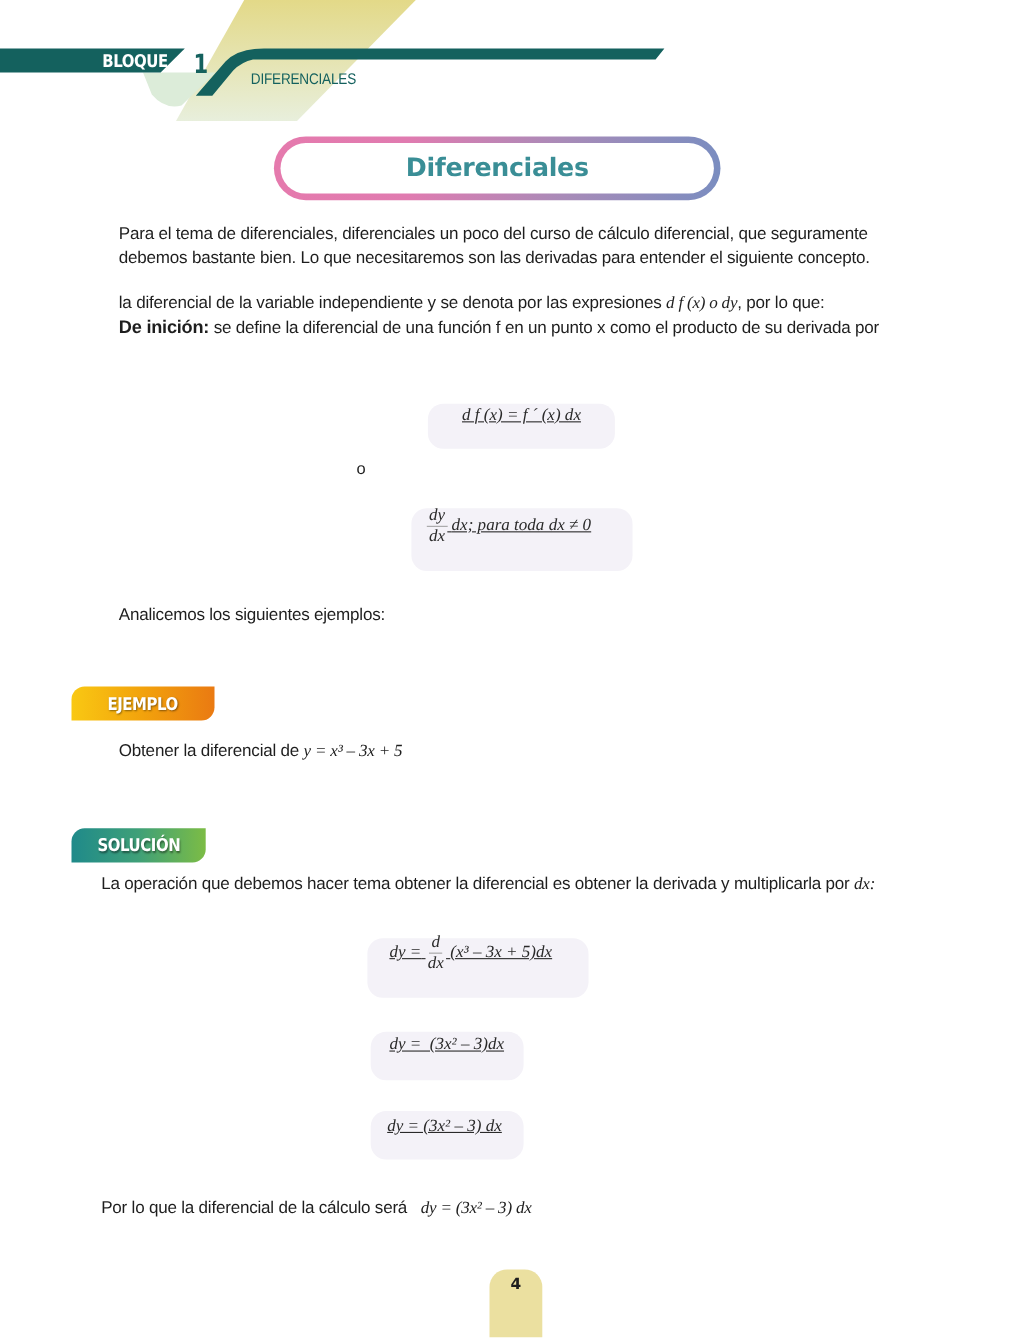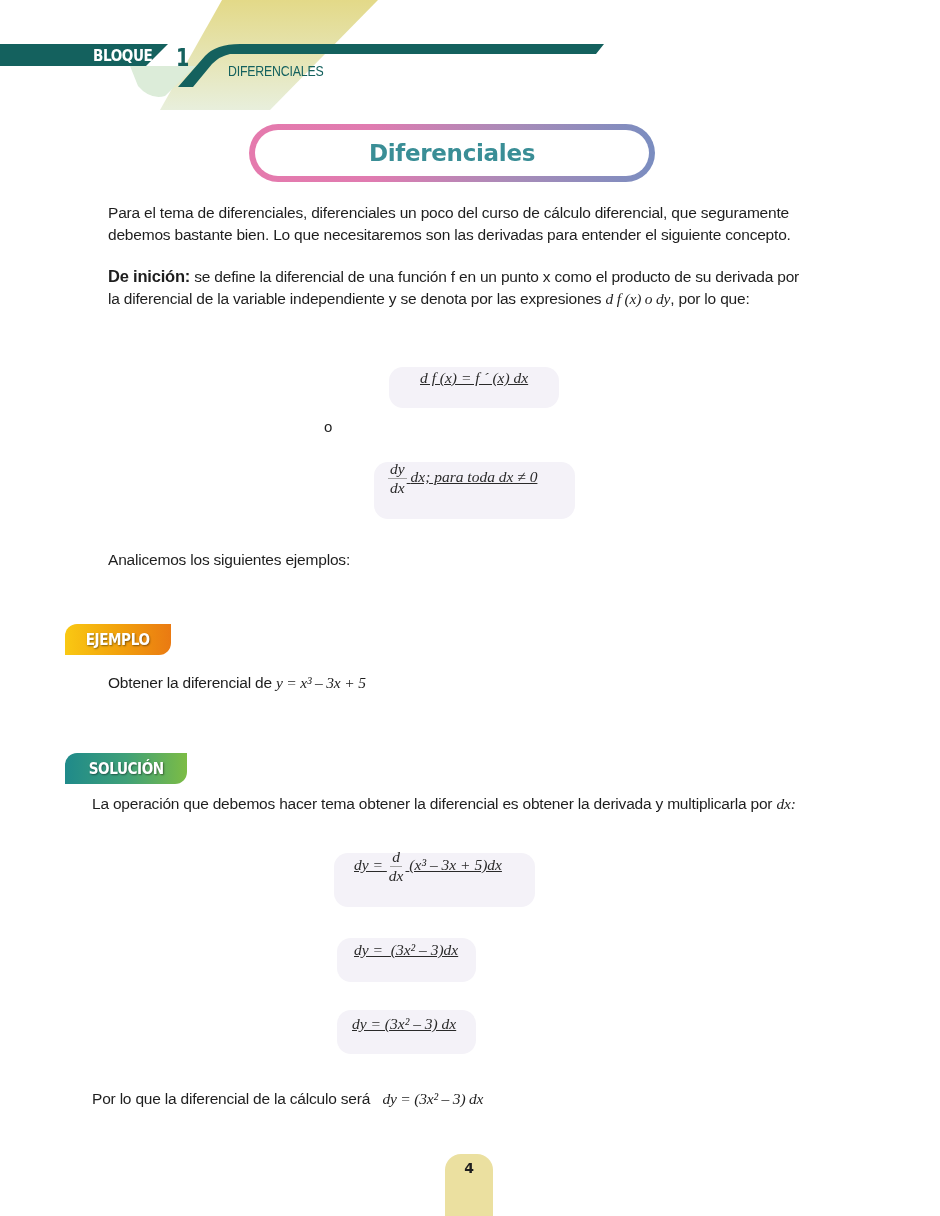--- a/index.html
+++ b/index.html
@@ -28,21 +28,21 @@
     .fbox .ftxt { position: absolute; white-space: nowrap; text-decoration: underline; }
     .frac { display: inline-flex; flex-direction: column; align-items: center; vertical-align: middle; line-height: 18px; }
     .frac .num { border-bottom: 1px solid #a3a3a3; padding: 0 2px; }
     .frac .den { padding: 0 2px; }
 
     .o-text { position: absolute; left: 324px; top: 418px; font-size: 15px; font-family: "Liberation Sans", sans-serif; }
 
     
     .tag { position: absolute; height: 31px; border-radius: 12px 0 12px 0; color: #ffffff; font-family: "DejaVu Sans", sans-serif; font-weight: bold; font-size: 16px; display: flex; align-items: center; justify-content: center; text-shadow: 1px 1px 2px rgba(0,0,0,0.45); letter-spacing: -0.5px; }
     .tag span { display: inline-block; transform: scaleX(0.85); }
-    .tag-ejemplo { left: 65px; top: 624px; width: 106px; background: linear-gradient(90deg, #f9c813 0%, #f2a20c 50%, #ea7a12 100%); }
+    .tag-ejemplo { left: 65px; top: 624px; width: 130px; background: linear-gradient(90deg, #f9c813 0%, #f2a20c 50%, #ea7a12 100%); }
     .tag-solucion { left: 65px; top: 753px; width: 122px; background: linear-gradient(90deg, #1f8a8a 0%, #3fa078 50%, #7cbc45 100%); }
 
     
     .page-tab { position: absolute; left: 445px; top: 1154px; width: 48px; height: 62px; background: #ebe0a0; border-radius: 16px 16px 0 0; display: flex; justify-content: center; padding-top: 6px; }
     .page-num { font-family: "DejaVu Sans", sans-serif; font-weight: bold; font-size: 14px; color: #1e1e1e; }
   </style>
 </head>
 <body>
 
 <div class="header">
@@ -72,22 +72,22 @@
     <span class="title-text">Diferenciales</span>
   </div>
 </div>
 
 <div class="para" style="left:108px; top:202px; width:760px;">
   <div>Para el tema de diferenciales, diferenciales un poco del curso de cálculo diferencial, que seguramente</div>
   <div>debemos bastante bien. Lo que necesitaremos son las derivadas para entender el siguiente concepto.</div>
 </div>
 
 <div class="para" style="left:108px; top:265px; width:760px;">
+  <div><span>la diferencial de la variable independiente y se denota por las expresiones </span><span class="math-inline">d f (x) o dy</span><span>, por lo que:</span></div>
   <div><b>De inición:</b><span> se define la diferencial de una función f en un punto x como el producto de su derivada por</span></div>
-  <div><span>la diferencial de la variable independiente y se denota por las expresiones </span><span class="math-inline">d f (x) o dy</span><span>, por lo que:</span></div>
 </div>
 
 <div class="fbox" style="left:389px; top:367px; width:170px; height:41px;">
   <span class="ftxt" style="left:31px; top:2px;">d f (x) = f ´ (x) dx</span>
 </div>
 
 <span class="o-text">o</span>
 
 <div class="fbox" style="left:374px; top:462px; width:201px; height:57px;">
   <span class="ftxt" style="left:14px; top:-2px;">

